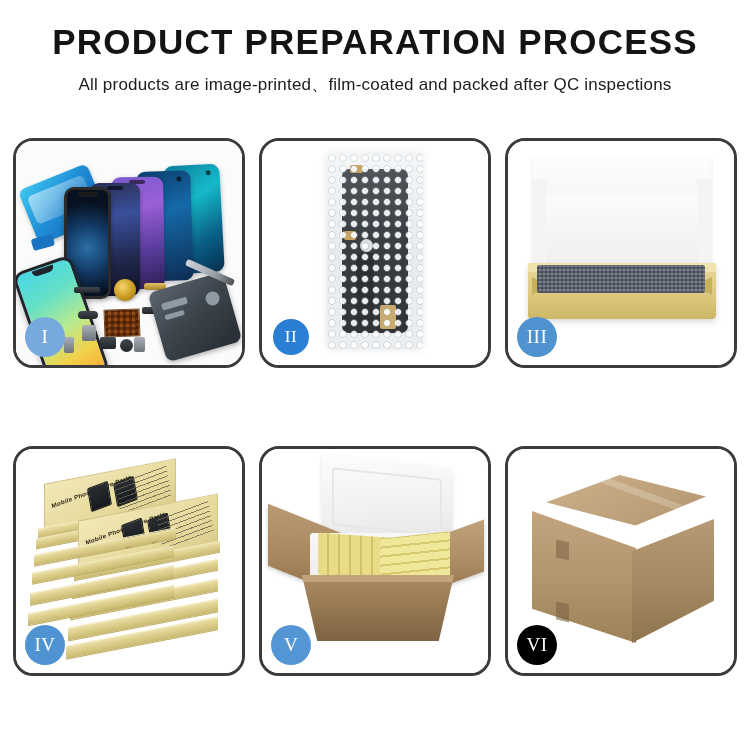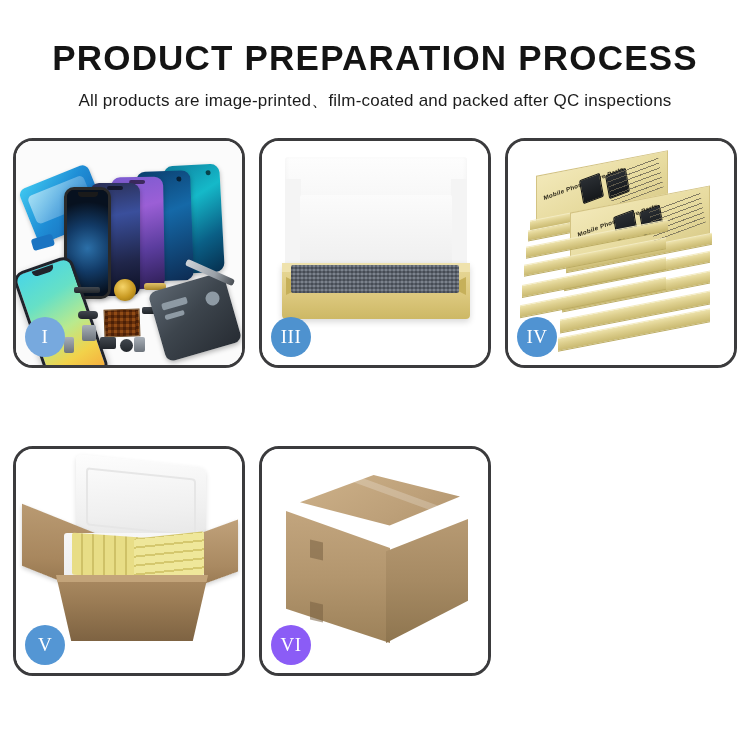--- a/index.html
+++ b/index.html
@@ -5,21 +5,21 @@
   * { box-sizing: border-box; margin: 0; padding: 0; }
   html, body {
     width: 750px; height: 750px;
     background: #ffffff;
     font-family: "Liberation Sans", sans-serif;
     overflow: hidden;
   }
   .page { position: relative; width: 750px; height: 750px; background: #fff; }
 
   
-  .header { padding-top: 38px; text-align: center; }
+  .header { padding-top: 22px; text-align: center; }
   .title {
     font-size: 35px;
     font-weight: 700;
     letter-spacing: 1.2px;
     color: #141414;
     font-family: "Liberation Sans", sans-serif;
     white-space: nowrap;
   }
   .subtitle {
     margin-top: 11px;
@@ -63,21 +63,21 @@
     font-size: 19px;
     color: #ffffff;
     z-index: 40;
     letter-spacing: .5px;
   }
   .badge.b1 { background: #77a9de; }
   .badge.b2 { background: #2a7fd4; left: 11px; bottom: 10px; width: 36px; height: 36px; font-size: 17px; }
   .badge.b3 { background: #4e92cf; }
   .badge.b4 { background: #5093d2; }
   .badge.b5 { background: #5496d4; }
-  .badge.b6 { background: #8b5cf6; }
+  .badge.b6 { background: #000000; }
 
   
   .p1 .bgwhite { position:absolute; inset:0; background:#fbfbfb; }
   .ph {
     position:absolute; border-radius:9px;
     box-shadow: 0 2px 5px rgba(0,0,0,.28);
     overflow:hidden;
   }
   .ph5 { width:56px; height:108px; left:150px; top:24px; transform: rotate(-3deg);
          background: linear-gradient(150deg,#0e7f9e 0%, #15b9c9 35%, #0a5f86 70%, #062e4d 100%); }
@@ -384,20 +384,35 @@
         <div class="backplate">
           <div class="ic" style="left:10px;top:14px;width:26px;height:7px;"></div>
           <div class="ic" style="left:10px;top:26px;width:20px;height:5px;"></div>
           <div class="ic" style="right:10px;top:16px;width:14px;height:14px;border-radius:50%;"></div>
         </div>
         <div class="screwdriver"></div>
       </div>
       <div class="badge b1">I</div>
     </div>
 
+    <div class="panel p2">
+      <div class="stage">
+        <div class="bubblebag">
+          <div class="screenInside">
+            <div class="tape1"></div>
+            <div class="tape2"></div>
+            <div class="circle"></div>
+            <div class="cbl"></div>
+            <div class="conn"></div>
+          </div>
+          <div class="bubbles"></div>
+        </div>
+      </div>
+      <div class="badge b2">II</div>
+    </div>
 
     <div class="panel p3">
       <div class="stage">
         <div class="boxlid">
           <div class="edgeL"></div>
             <div class="edgeR"></div>
           <div class="innerflap"></div>
         </div>
         <div class="boxbase">
           <div class="lip"></div>

